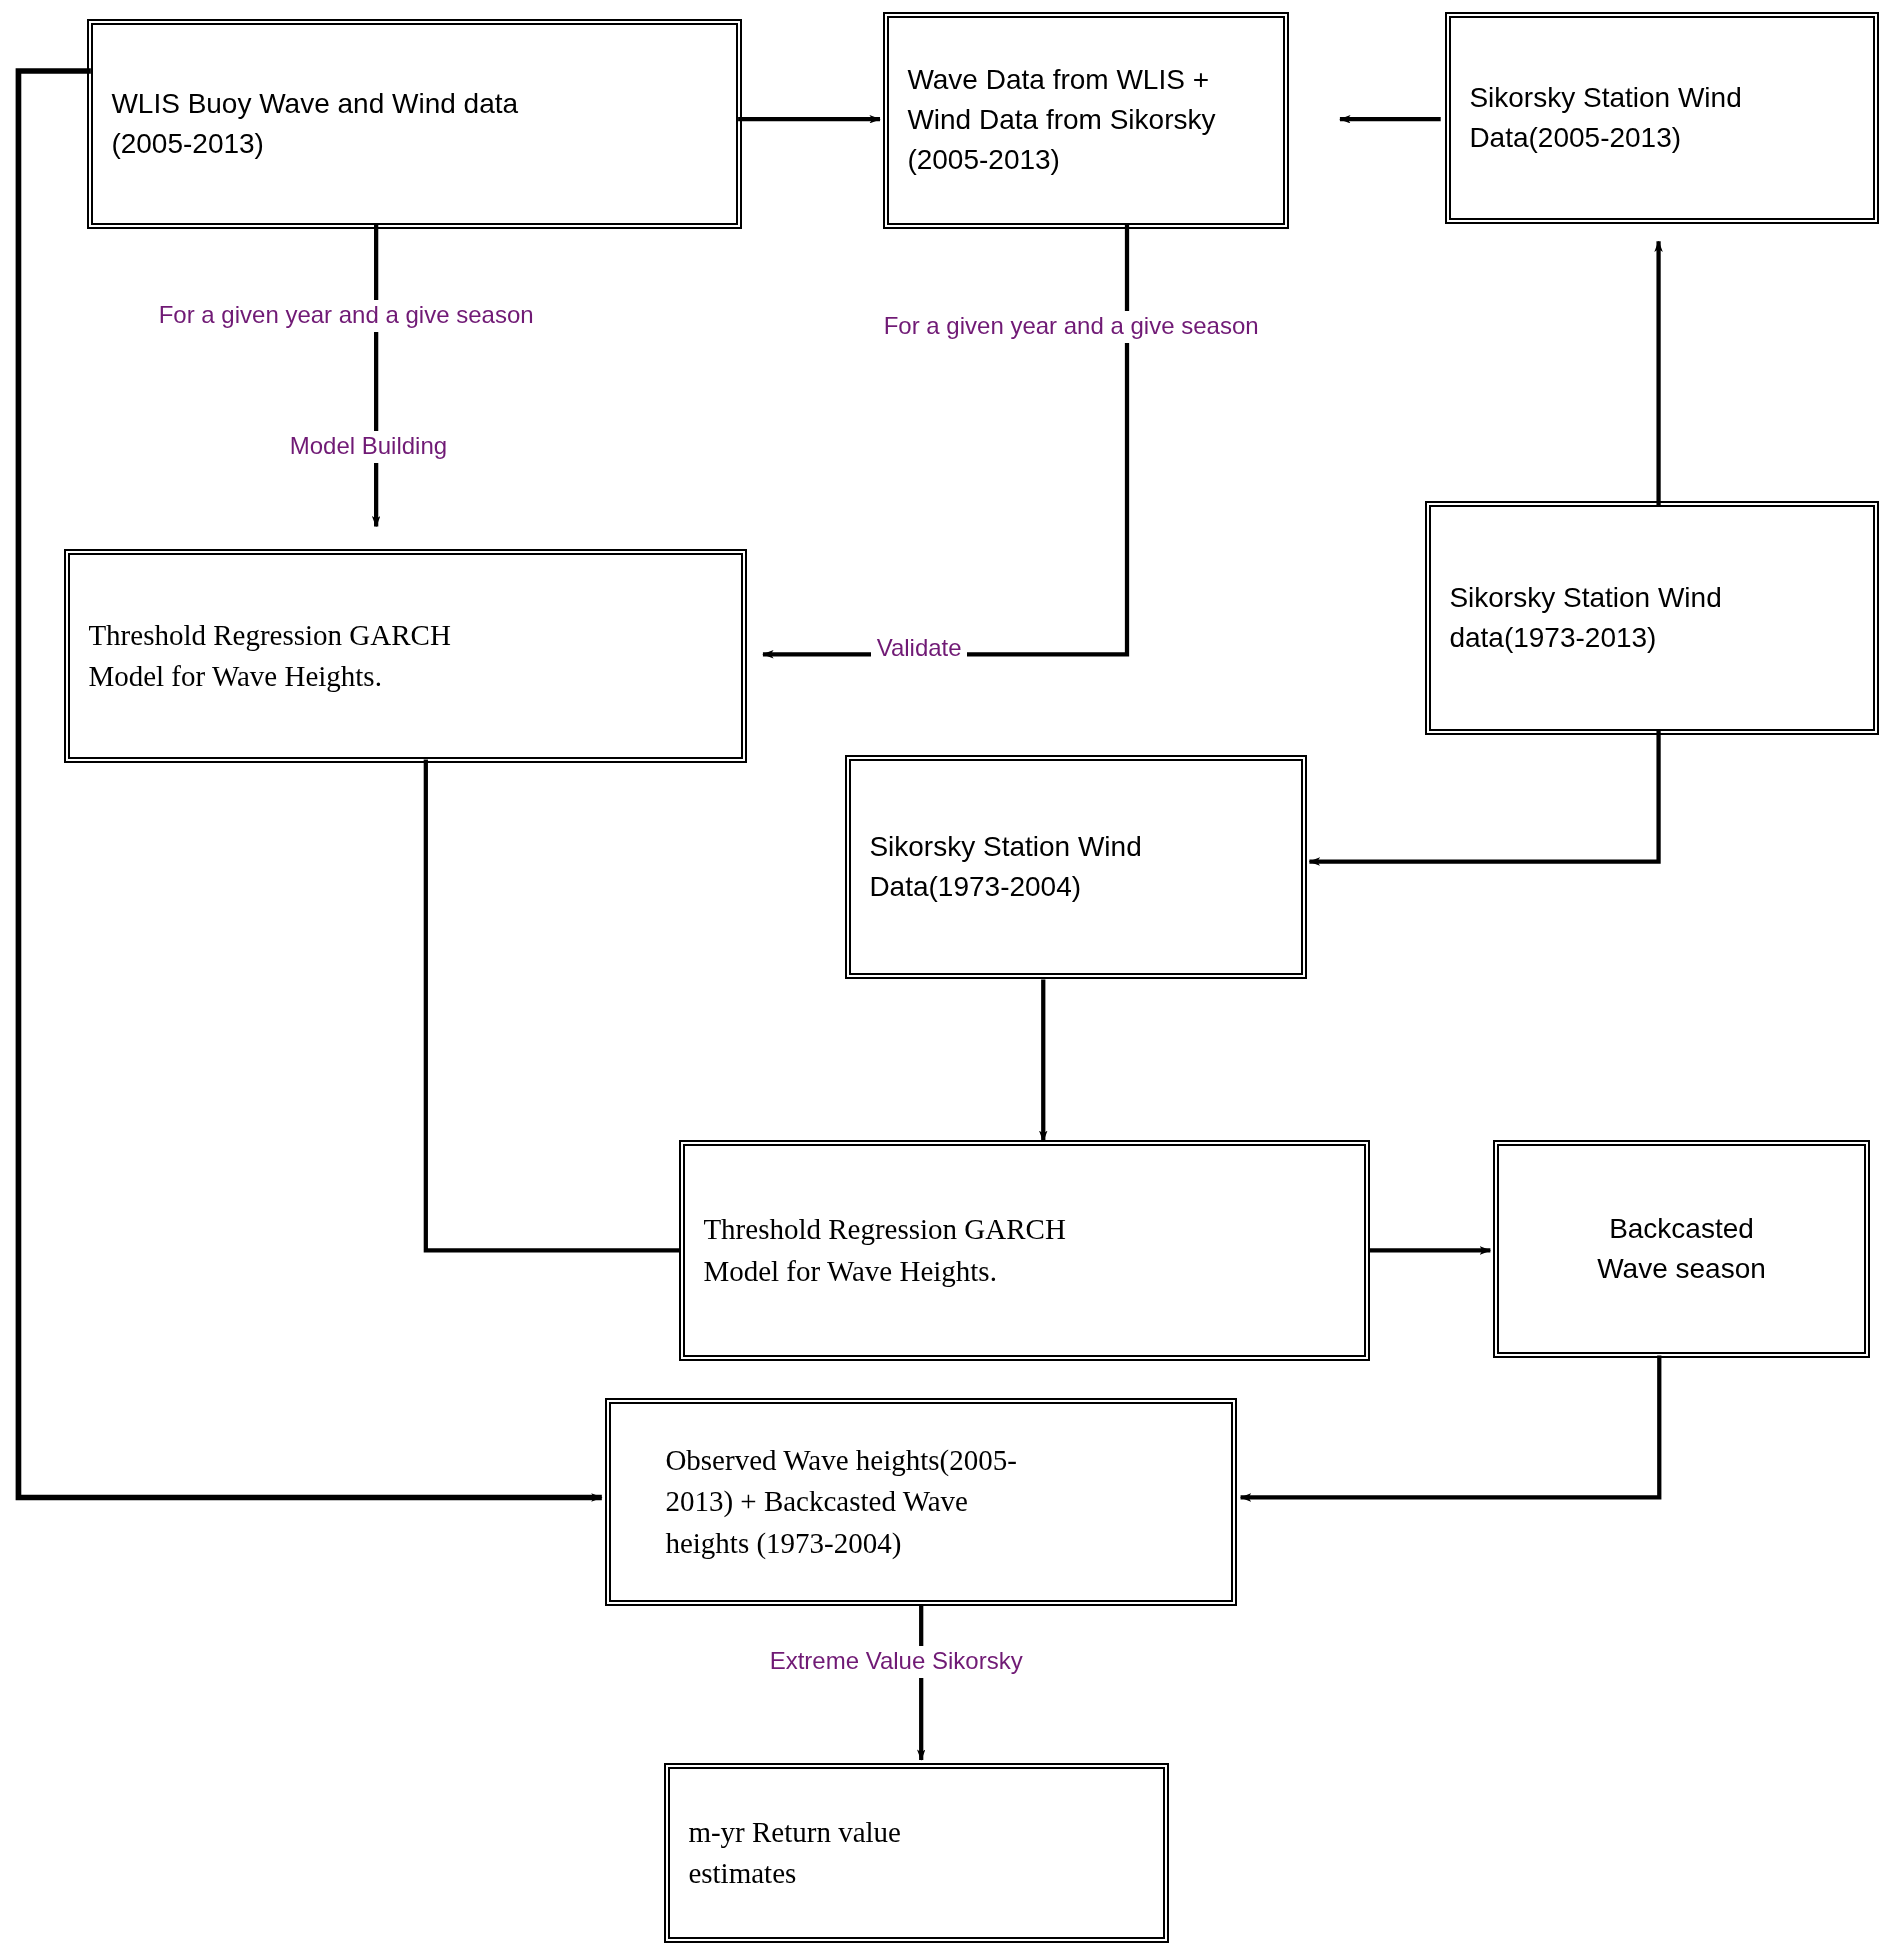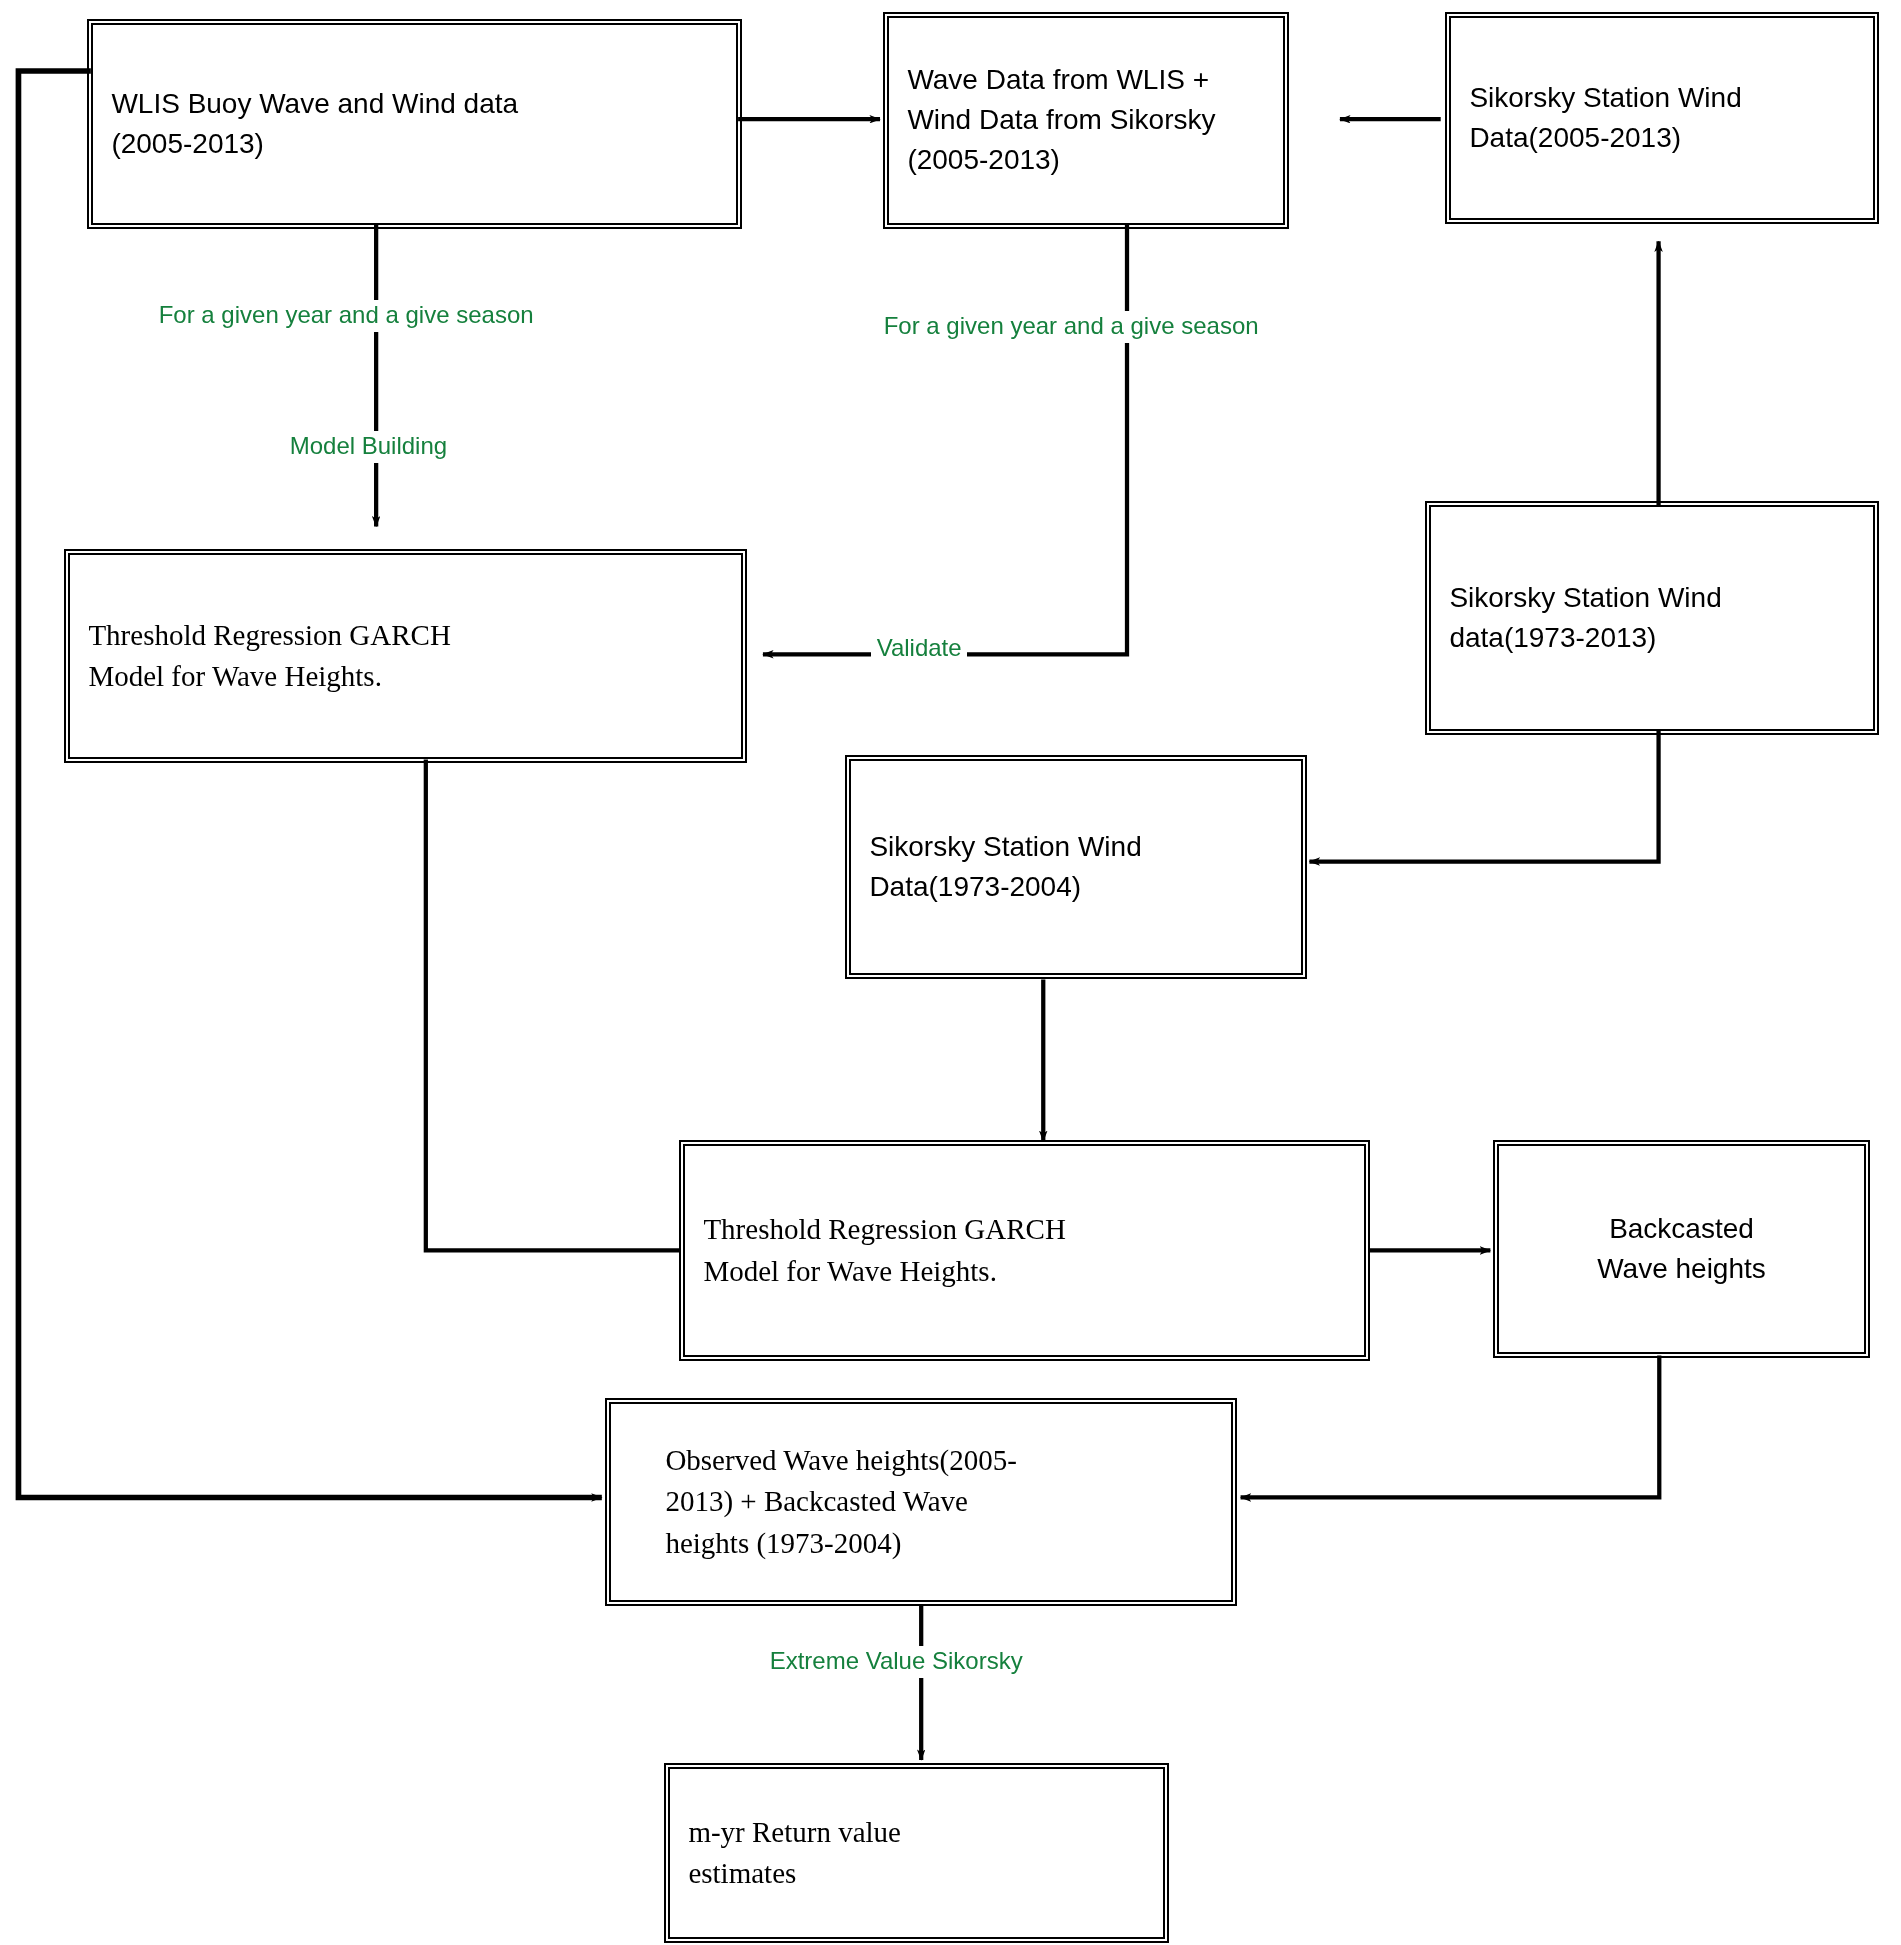--- a/index.html
+++ b/index.html
@@ -55,21 +55,21 @@
   .align-center .node-text {
     text-align: center;
   }
   .align-left .node-text {
     text-align: left;
   }
   .edge-label {
     position: absolute;
     font-family: "Liberation Sans", sans-serif;
     font-size: 24px;
-    color: #15803d;
+    color: #701a75;
     background: #ffffff;
     white-space: nowrap;
     padding: 1.4px 5.7px;
     line-height: 1.2;
   }
 </style>
 </head>
 <body>
 
 <div id="diagram-root">
@@ -161,21 +161,21 @@
 Data(1973-2004)</span>
   </div>
 
   <div class="node-box font-serif align-left" style="left:683px; top:1144px; width:683px; height:213px;">
     <span class="node-text">Threshold Regression GARCH
 Model for Wave Heights.</span>
   </div>
 
   <div class="node-box font-sans align-center" style="left:1497px; top:1144px; width:369px; height:210px;">
     <span class="node-text">Backcasted
-Wave heights</span>
+Wave season</span>
   </div>
 
   <div class="node-box font-serif align-left" style="left:609px; top:1402px; width:624px; height:200px;padding-left:36px;">
     <span class="node-text">Observed Wave heights(2005-
 2013) + Backcasted Wave
 heights (1973-2004)</span>
   </div>
 
   <div class="node-box font-serif align-left" style="left:668px; top:1767px; width:497px; height:172px;">
     <span class="node-text">m-yr Return value

